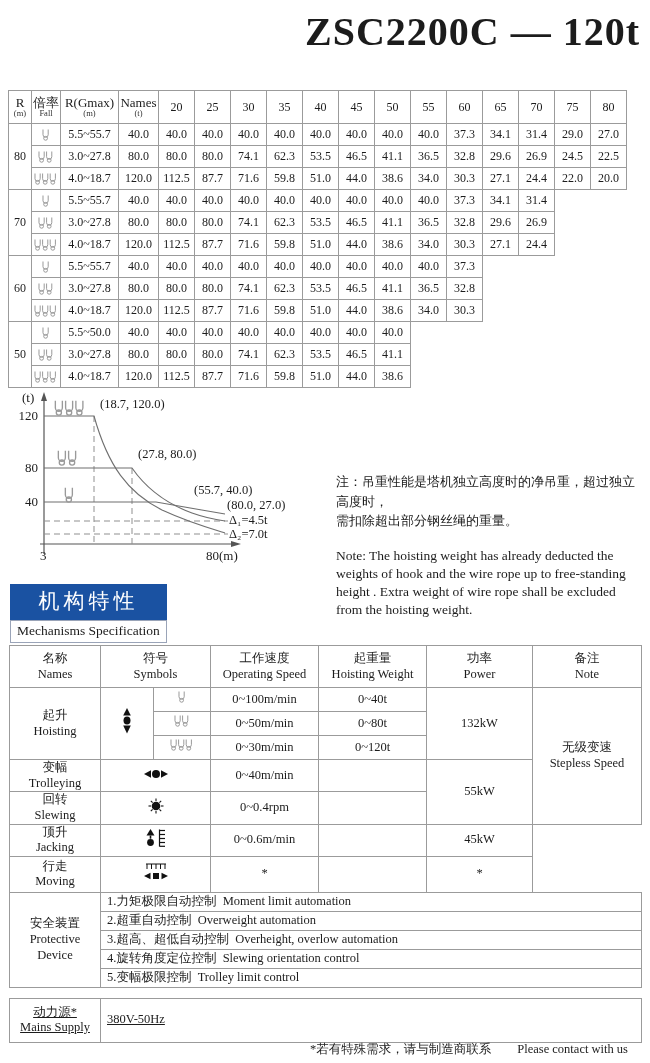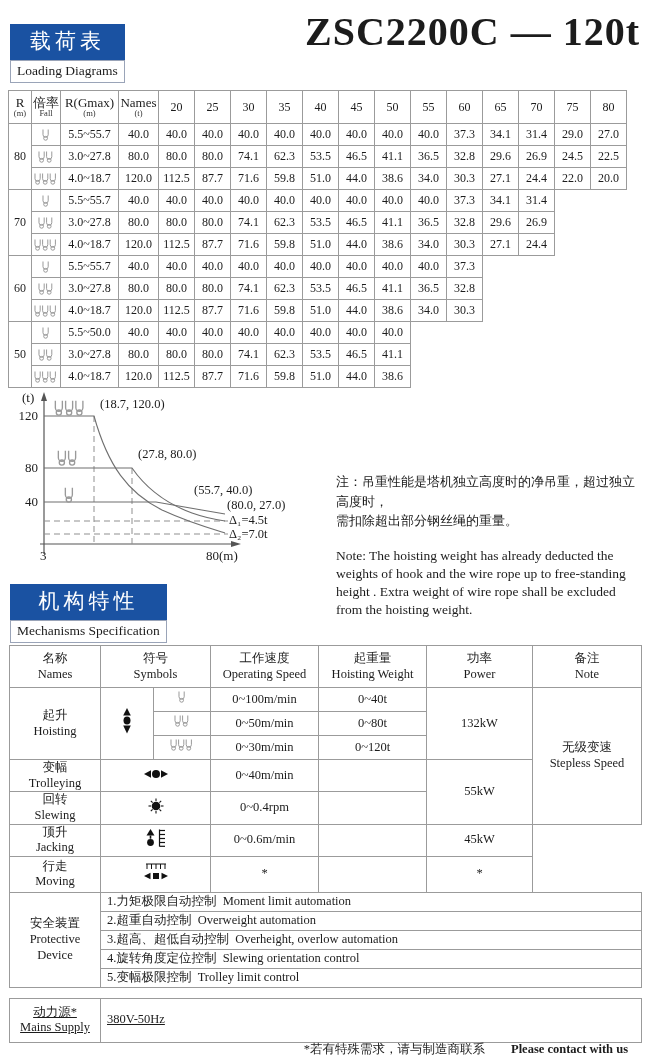--- a/index.html
+++ b/index.html
@@ -57,24 +57,20 @@
   #mains-table { margin-top:10px;text-decoration:underline; }
   #mains-table td { height:44px; }
   #footer-note { position:absolute; right:22px; top:1041px; font-size:12.5px; white-space:nowrap; }
   .gap2 { display:inline-block; width:26px; }
 </style>
 </head>
 <body>
 
 <div id="page">
 
-  <div class="sec" style="top:24px;">
-    <div class="sec-cn" style="background: rgb(26, 82, 162);">载荷表</div>
-    <div class="sec-en">Loading Diagrams</div>
-  </div>
 
   <div id="doc-title">ZSC2200C — 120t</div>
 
   <div id="loading-table-wrap">
     <table id="loading-table">
         <colgroup>
           <col style="width:23px">
           <col style="width:29px">
           <col style="width:58px">
           <col style="width:40px">
@@ -633,16 +629,16 @@
         <tbody>
           <tr>
        <td><span class="two"><span class="cn">动力源*</span><span class="en">Mains Supply</span></span></td>
        <td class="lt">380V-50Hz</td>
           </tr>
         </tbody>
       </table>
   </div>
 
   <div id="footer-note">
-    <span>*若有特殊需求，请与制造商联系</span><span class="gap2"></span><span style="font-weight:bold;">Please contact with us</span>
+    <span>*若有特殊需求，请与制造商联系</span><span class="gap2"></span><span style="font-weight:normal;">Please contact with us</span>
   </div>
 
 </div>
 
 </body></html>

